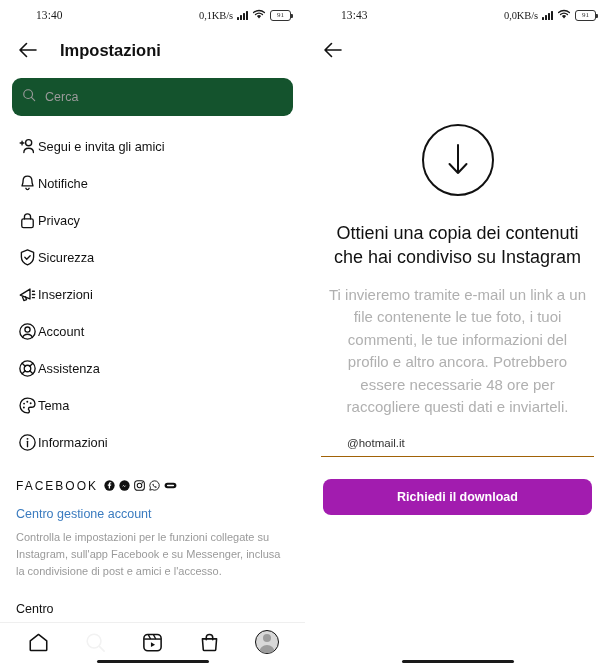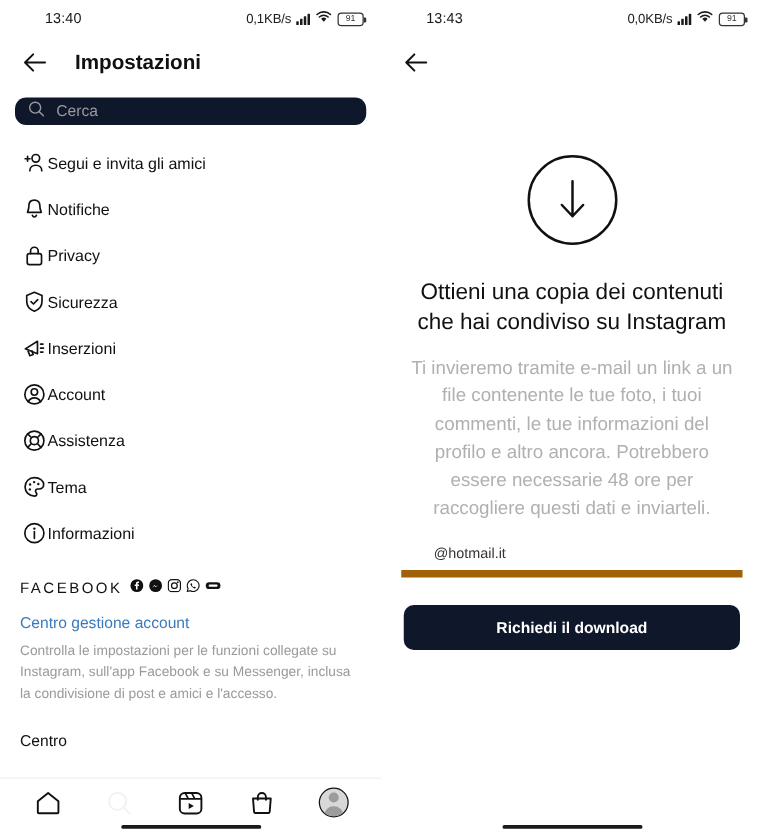--- a/index.html
+++ b/index.html
@@ -8,21 +8,21 @@
     font-family: "Liberation Sans", sans-serif;
     background: #ffffff;
     overflow: hidden;
   }
   .screens { display: flex; width: 610px; height: 669px; }
   .screen { width: 305px; height: 669px; position: relative; background: #fff; }
 
   
   .statusbar {
     height: 30px; display: flex; align-items: center;
-    padding: 0 14px; font-size: 11.5px; color: #1a1a1a;
+    padding: 0 14px; font-size: 11.5px; color: #1a1a1a; font-family: Liberation Serif, serif;
   }
   .status-time { margin-left: 22px; letter-spacing: .1px; }
   .status-right { margin-left: auto; display: flex; align-items: center; gap: 4px; }
   .status-net { font-size: 10.5px; letter-spacing: -.1px; }
   .sig { display: flex; align-items: flex-end; gap: 1px; height: 10px; }
   .sig i { display: block; width: 2px; background: #1a1a1a; border-radius: .5px; }
   .sig i:nth-child(1){height:3px} .sig i:nth-child(2){height:5px}
   .sig i:nth-child(3){height:7px} .sig i:nth-child(4){height:9px}
   .batt {
     position: relative; width: 21px; height: 11px;
@@ -35,21 +35,21 @@
   }
 
   
   .apphdr { height: 40px; display: flex; align-items: center; padding: 0 16px; }
   .backbtn { width: 24px; height: 24px; flex: none; }
   .apptitle { font-size: 16.5px; font-weight: bold; color: #111; margin-left: 20px; }
 
   
   .searchwrap { padding: 8px 12px 0; }
   .searchbox {
-    height: 22px; background: #0f172a; border-radius: 9px;
+    height: 38px; background: #14532d; border-radius: 9px;
     display: flex; align-items: center; padding: 0 10px; gap: 9px;
   }
   .searchbox .ph { font-size: 12.5px; color: #9a9a9a; }
 
   
   .list { padding: 12px 0 0; }
   .row { display: flex; align-items: center; height: 37px; padding: 0 16px; }
   .row .ico { width: 22px; height: 22px; flex: none; display:flex; align-items:center; justify-content:center; }
   .row .lbl { font-size: 12.8px; color: #111; }
 
@@ -94,21 +94,21 @@
   }
   .dltitle {
     font-size: 18px; color: #111; text-align: center;
     margin: 26px 16px 0; line-height: 1.32;
   }
   .dldesc {
     font-size: 15px; color: #b0b0b0; text-align: center;
     margin: 14px 22px 0; line-height: 1.5;
   }
   .emailfield {
-    margin: 18px 16px 0; border-bottom: 6px solid #a16207;
+    margin: 18px 16px 0; border-bottom: 1px solid #a16207;
     padding: 0 0 7px 26px; font-size: 11.5px; color: #333;
   }
   .dlbtn {
     margin: 22px 18px 0; height: 36px; border-radius: 8px;
     display:flex; align-items:center; justify-content:center;
     font-size: 12.5px; font-weight: bold; color: #fff;
   }
 </style>
 </head>
 <body>
@@ -371,18 +371,18 @@
       <svg width="34" height="40" viewBox="0 0 34 40">
           <path d="M17 5v28M17 33l-8.5-9M17 33l8.5-9" stroke="#111" stroke-width="2" fill="none" stroke-linecap="round" stroke-linejoin="round"></path>
         </svg>
     </div>
 
     <div class="dltitle">Ottieni una copia dei contenuti che hai condiviso su Instagram</div>
     <div class="dldesc">Ti invieremo tramite e-mail un link a un file contenente le tue foto, i tuoi commenti, le tue informazioni del profilo e altro ancora. Potrebbero essere necessarie 48 ore per raccogliere questi dati e inviarteli.</div>
 
     <div class="emailfield">@hotmail.it</div>
 
-    <div class="dlbtn" style="background:#0f172a">Richiedi il download</div>
+    <div class="dlbtn" style="background:#a21caf">Richiedi il download</div>
 
     <div class="gesturebar"></div>
   </div>
 
 </div>
 
 </body></html>

